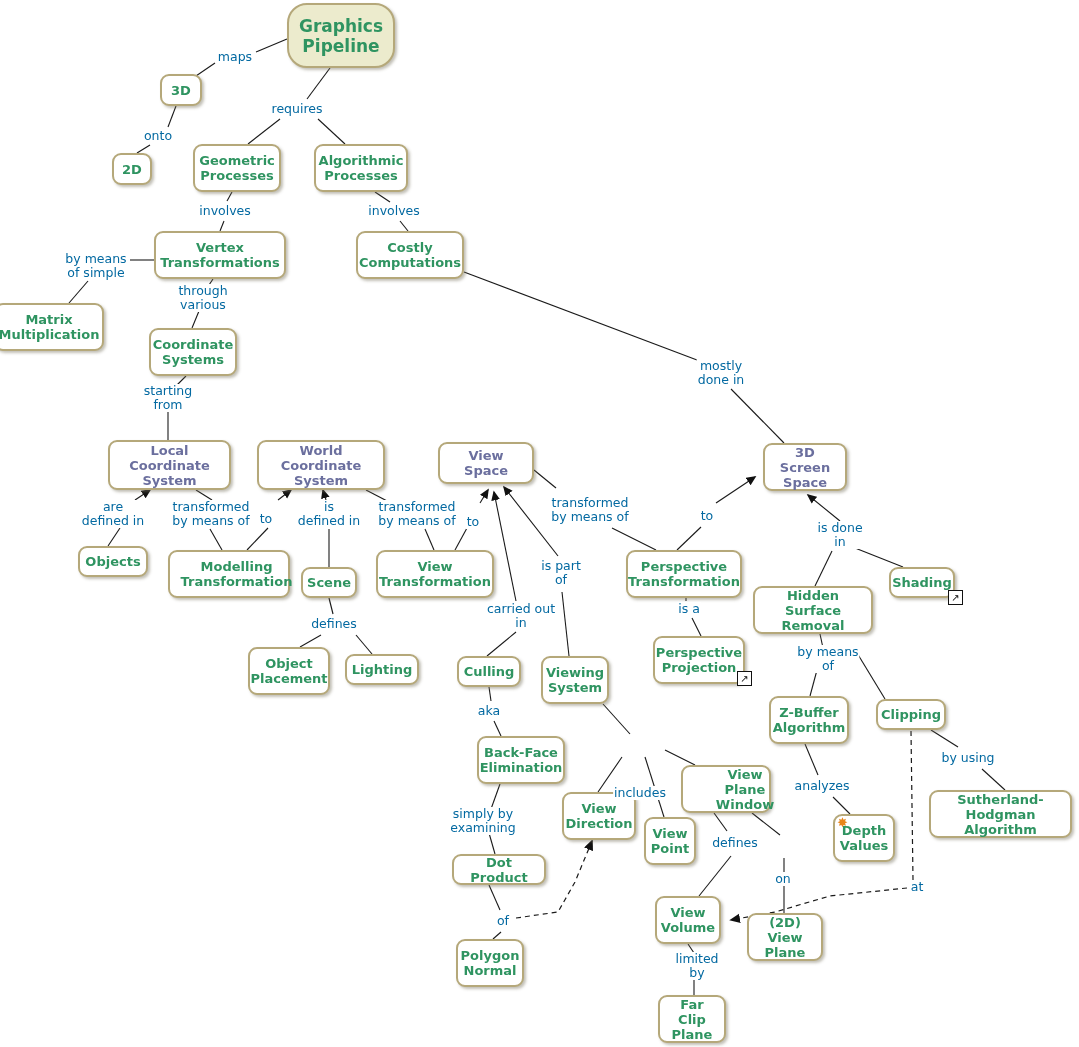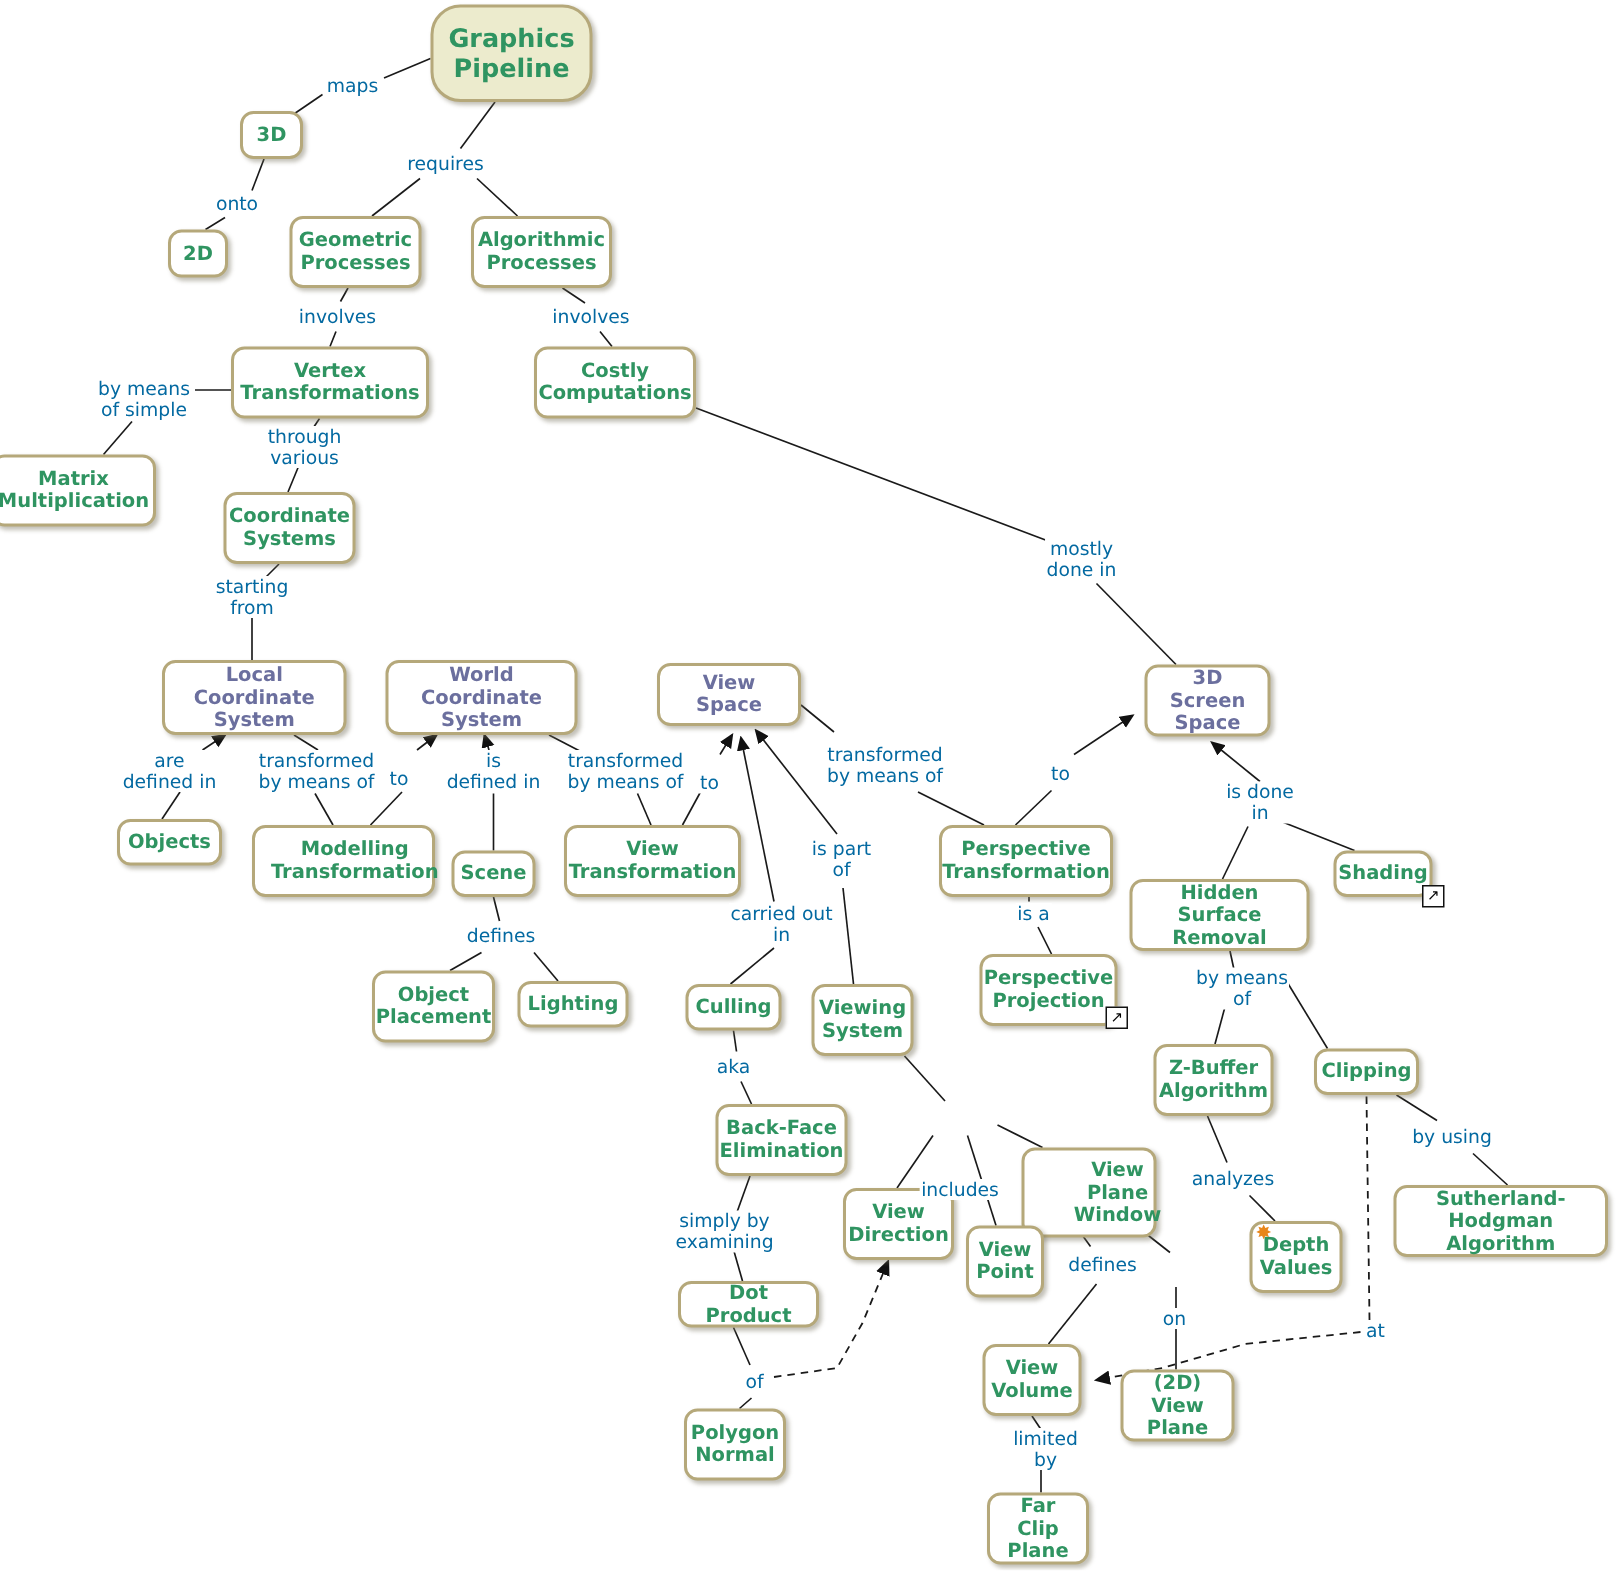--- a/index.html
+++ b/index.html
@@ -229,21 +229,21 @@
       <div class="node" style="left: 457px; top: 656px; width: 64px; height: 31px;">Culling</div>
       <div class="node" style="left: 541px; top: 656px; width: 68px; height: 48px;">Viewing
 System</div>
       <div class="node" style="left: 653px; top: 636px; width: 92px; height: 48px;">Perspective
 Projection</div>
       <div class="node" style="left: 769px; top: 696px; width: 80px; height: 48px;">Z-Buffer
 Algorithm</div>
       <div class="node" style="left: 876px; top: 699px; width: 70px; height: 31px;">Clipping</div>
       <div class="node" style="left: 461px; top: 736px; width: 88px; height: 48px; margin-left: 16px;">Back-Face
 Elimination</div>
-      <div class="node" style="left: 681px; top: 765px; width: 90px; height: 60px; padding-left: 44px;">View Plane
+      <div class="node" style="left: 681px; top: 765px; width: 90px; height: 48px; padding-left: 44px;">View Plane
 Window</div>
       <div class="node" style="left: 929px; top: 790px; width: 143px; height: 48px;">Sutherland-Hodgman
 Algorithm</div>
       <div class="node" style="left: 562px; top: 792px; width: 74px; height: 48px;">View
 Direction</div>
       <div class="node" style="left: 644px; top: 817px; width: 52px; height: 48px;">View
 Point</div>
       <div class="node" style="left: 833px; top: 814px; width: 62px; height: 48px;">Depth
 Values</div>
       <div class="node" style="left: 452px; top: 854px; width: 94px; height: 31px;">Dot Product</div>

